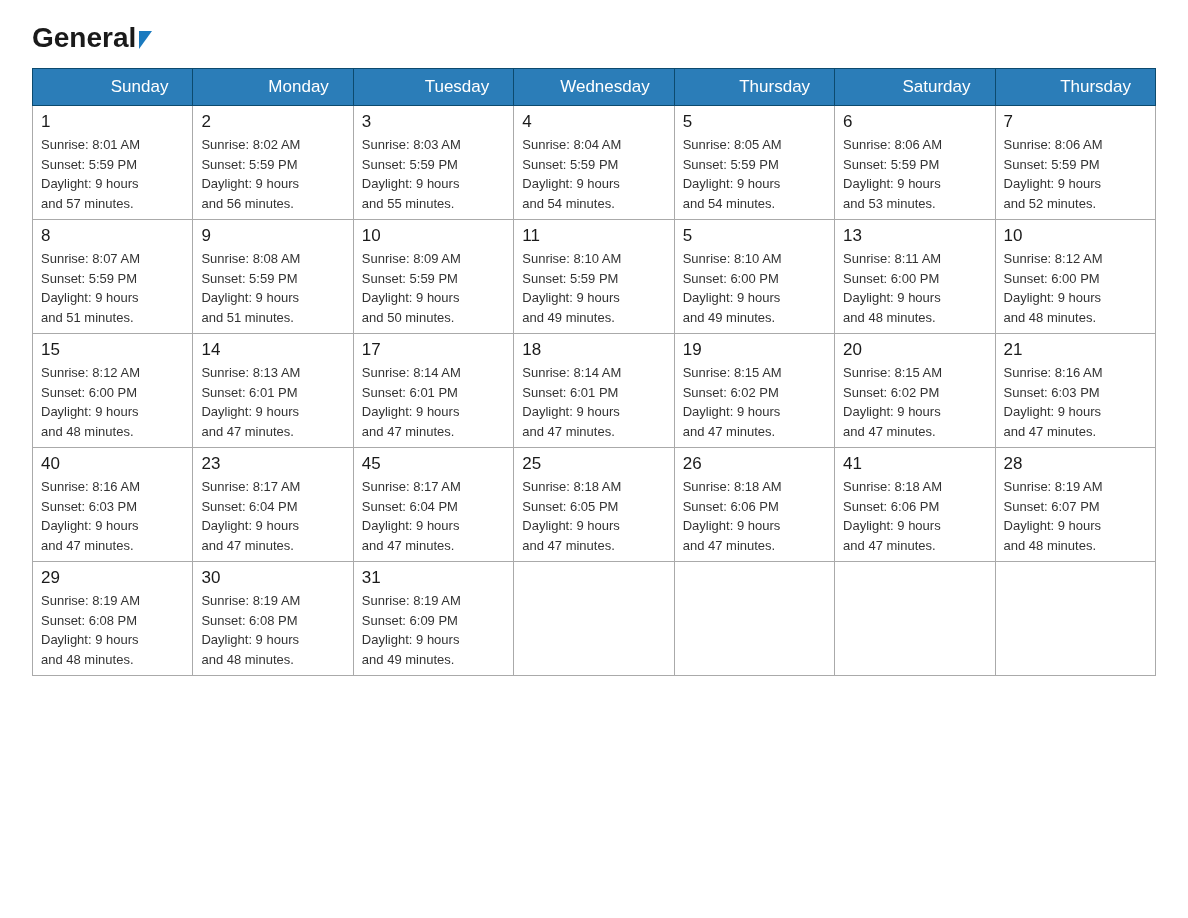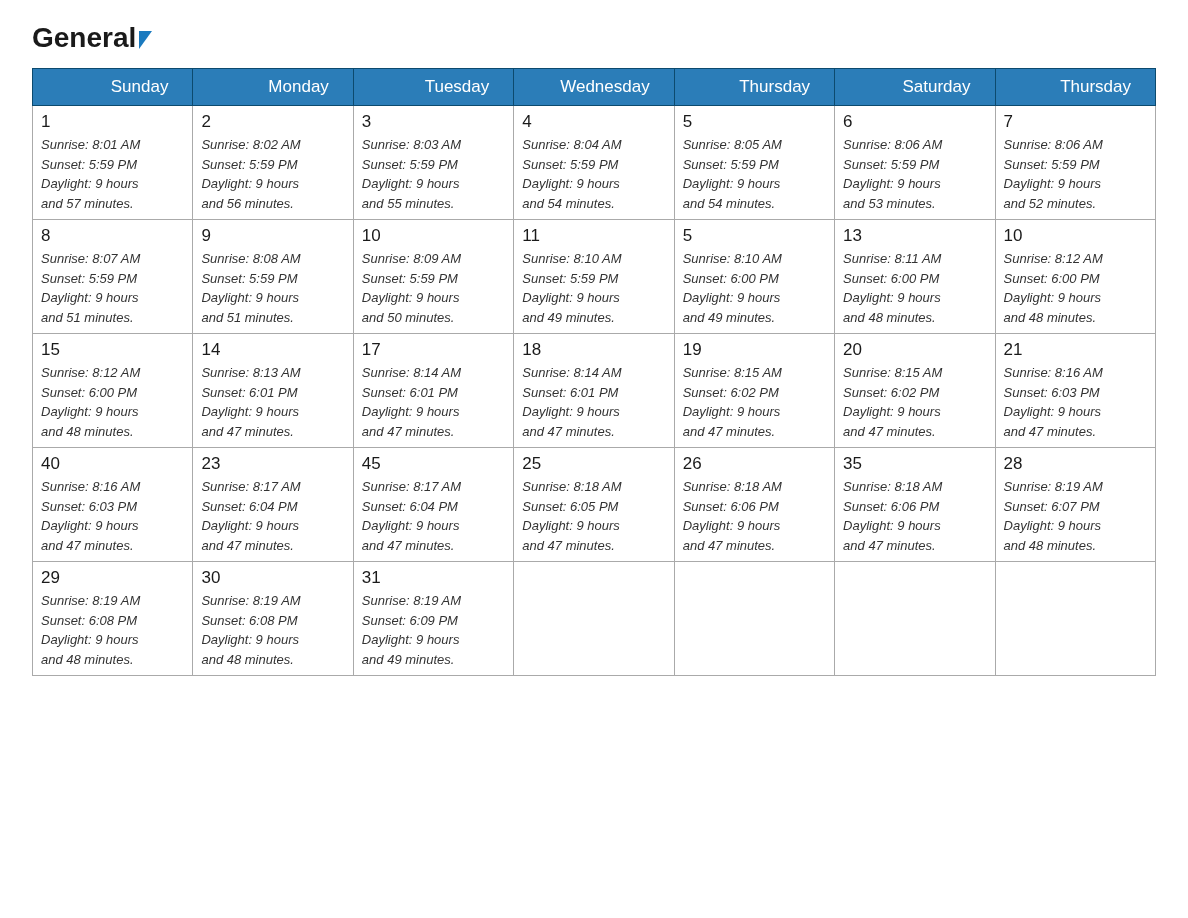--- a/index.html
+++ b/index.html
@@ -65,21 +65,20 @@
       font-size: 17px;
       font-weight: normal;
       color: #1a1a1a;
       display: block;
       margin-bottom: 3px;
     }
     .day-info {
       font-size: 13px;
       color: #333;
       line-height: 1.5;
-      font-style: italic;
     }
     .empty-cell {
       background: #fff;
     }
   </style>
 </head>
 <body>
 
 <div class="header-row">
   <div class="logo">
@@ -213,21 +212,21 @@
       </td>
         <td>
         <span class="day-number">25</span>
         <span class="day-info">Sunrise: 8:18 AM<br>Sunset: 6:05 PM<br>Daylight: 9 hours<br>and 47 minutes.</span>
       </td>
         <td>
         <span class="day-number">26</span>
         <span class="day-info">Sunrise: 8:18 AM<br>Sunset: 6:06 PM<br>Daylight: 9 hours<br>and 47 minutes.</span>
       </td>
         <td>
-        <span class="day-number">35</span>
+        <span class="day-number">41</span>
         <span class="day-info">Sunrise: 8:18 AM<br>Sunset: 6:06 PM<br>Daylight: 9 hours<br>and 47 minutes.</span>
       </td>
         <td>
         <span class="day-number">28</span>
         <span class="day-info">Sunrise: 8:19 AM<br>Sunset: 6:07 PM<br>Daylight: 9 hours<br>and 48 minutes.</span>
       </td>
       </tr>
       <tr>
         <td>
         <span class="day-number">29</span>

